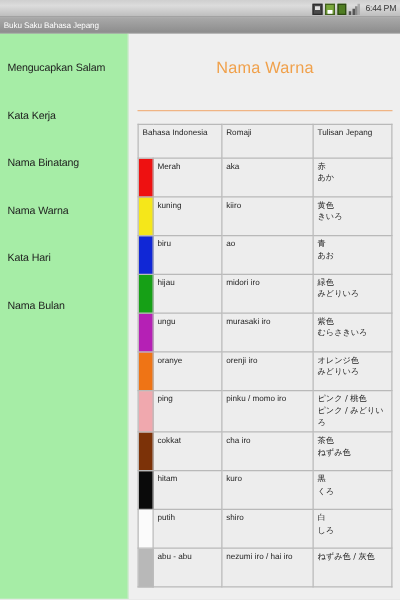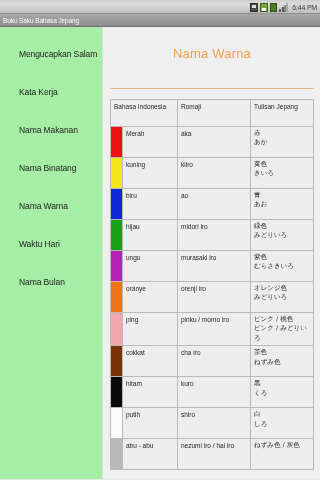--- a/index.html
+++ b/index.html
@@ -123,21 +123,21 @@
     flex: 0 0 103px;
     padding-top: 8px;
     box-sizing: border-box;
     overflow: hidden;
     border-right: 1px solid #cfe8cf;
   }
   .menu-item {
     height: 38px;
     display: flex;
     align-items: center;
-    padding-left: 19px;
+    padding-left: 6px;
     box-sizing: border-box;
     font-size: 8.5px;
     color: #1d1d1d;
     white-space: nowrap;
     letter-spacing: -0.1px;
     text-align: right;
   }
 
   
   .main {
@@ -226,30 +226,27 @@
   <div class="content">
 
     <nav class="sidebar">
         <div class="menu-item">
           <span>Mengucapkan Salam</span>
         </div>
         <div class="menu-item">
           <span>Kata Kerja</span>
         </div>
         <div class="menu-item">
-          <span>Nama Makanan</span>
-        </div>
-        <div class="menu-item">
           <span>Nama Binatang</span>
         </div>
         <div class="menu-item">
           <span>Nama Warna</span>
         </div>
         <div class="menu-item">
-          <span>Waktu Hari</span>
+          <span>Kata Hari</span>
         </div>
         <div class="menu-item">
           <span>Nama Bulan</span>
         </div>
       </nav>
 
     <section class="main">
       <div class="page-title">Nama Warna</div>
       <div class="title-rule"></div>
 

